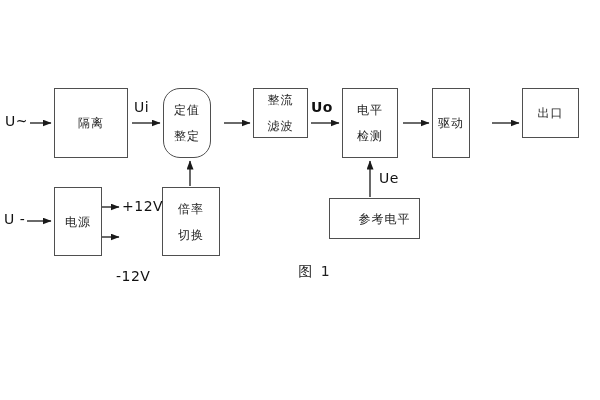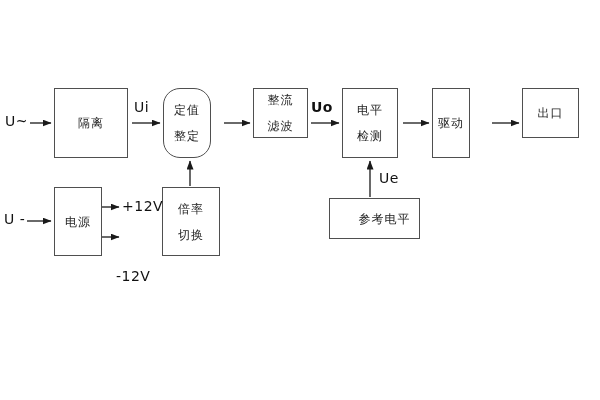--- a/index.html
+++ b/index.html
@@ -94,13 +94,14 @@
   </div>
 
   <div class="lbl" style="left:5px;top:114px;">U~</div>
   <div class="lbl" style="left:134px;top:100px;">Ui</div>
   <div class="lbl" style="left:311px;top:100px;font-weight:bold;">Uo</div>
   <div class="lbl" style="left:4px;top:212px;">U -</div>
   <div class="lbl" style="left:122px;top:199px;">+12V</div>
   <div class="lbl" style="left:116px;top:229px;margin-top:40px;">-12V</div>
   <div class="lbl" style="left:379px;top:171px;">Ue</div>
 
+  <div class="caption">图 1</div>
 </div>
 
 </body></html>

